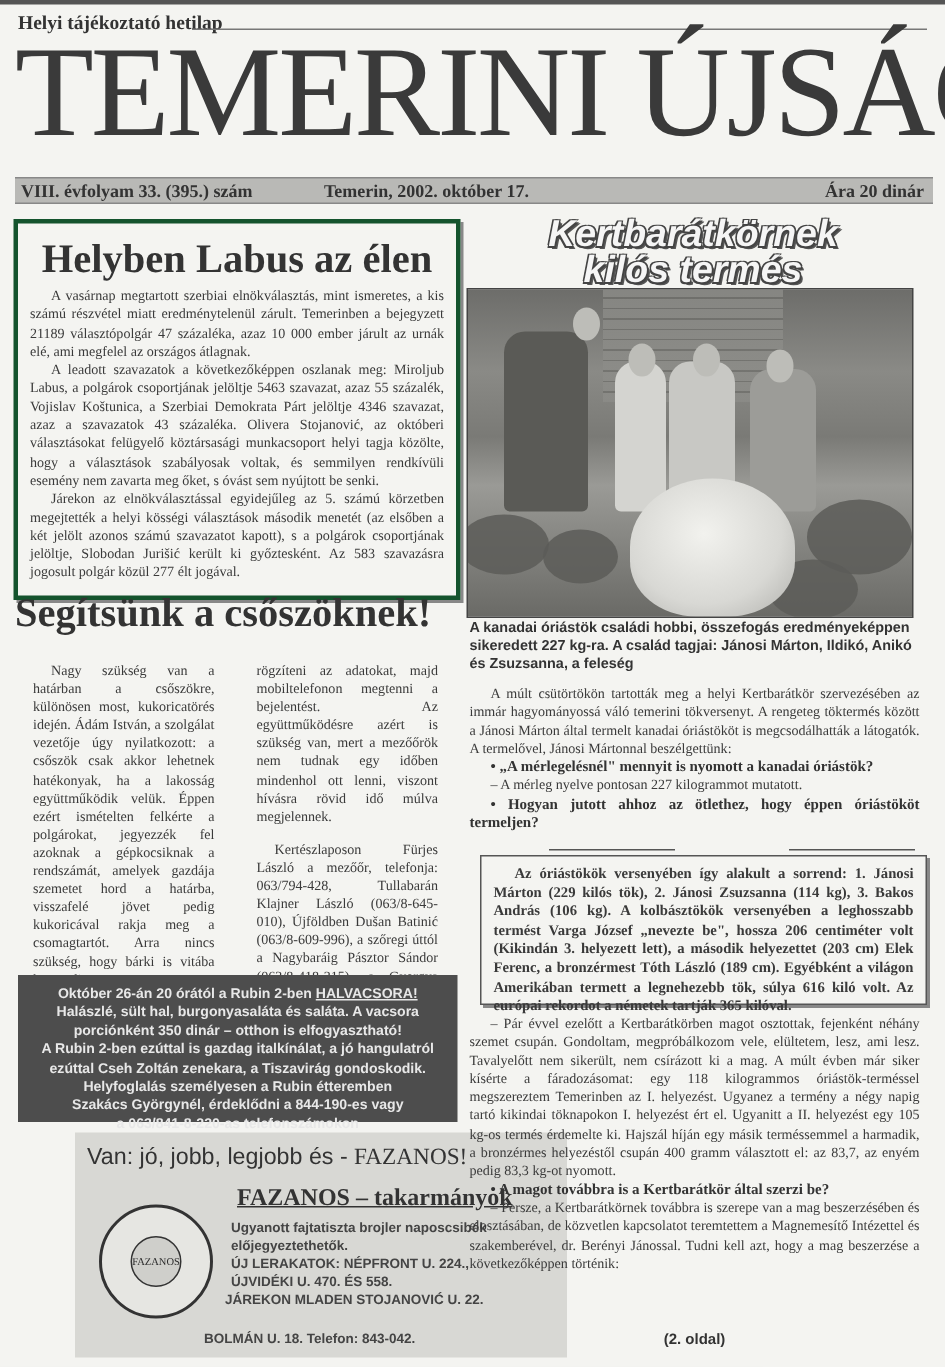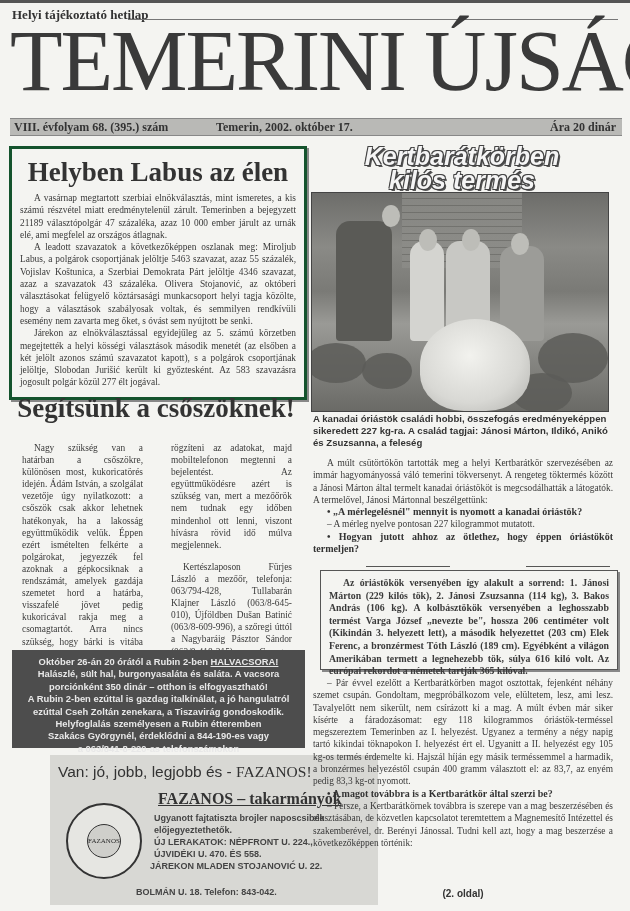--- a/index.html
+++ b/index.html
@@ -16,21 +16,21 @@
     .info-left { left:4px; }
     .info-mid { left:206px; }
     .info-right { right:6px; }
 
     
     .box1 { position:absolute; left:9px; top:146px; width:292px; height:248px; border:3px solid #14532d; box-shadow:2px 2px 0 #888; background:#f4f4f1; }
     .h-big { font-family:"Liberation Serif", serif; font-weight:bold; font-size:27px; color:#333; text-align:center; margin:8px 0 4px; }
     .body-text { font-size:9.4px; line-height:12.3px; color:#3a3a3a; text-align:justify; padding:0 8px; }
     .body-text p { margin:0; text-indent:14px; }
 
-    .h2 { position:absolute; left:10px; top:393px; width:292px; text-align:center; font-weight:bold; font-size:27px; color:#333; }
+    .h2 { position:absolute; left:10px; top:393px; width:292px; text-align:left; font-weight:bold; font-size:27px; color:#333; }
     .cols { position:absolute; left:12px; top:432px; width:290px; display:flex; gap:8px; }
     .col { width:141px; font-size:9.4px; line-height:12.1px; text-align:justify; color:#3a3a3a; }
     .col p { margin:10px; text-indent:12px; }
 
     
     .ad-dark { position:absolute; left:12px; top:650px; width:293px; height:98px; background:#4d4d4d; color:#e8e8e8; font-family:"Liberation Sans", sans-serif; font-weight:bold; font-size:9.4px; line-height:12.4px; text-align:center; padding-top:6px; box-sizing:border-box; }
     .ad-dark u { text-decoration:underline; }
 
     
     .ad-fazanos { position:absolute; left:14px; top:755px; width:328px; height:150px; background:#d8d8d4;margin-left:36px; }
@@ -70,21 +70,21 @@
 </head>
 <body>
 
 <div class="page">
   <div class="topbar"></div>
 
   <div class="tagline">Helyi tájékoztató hetilap</div>
   <div class="tagline-rule"></div>
   <div class="title">TEMERINI ÚJSÁG</div>
   <div class="infobar">
-    <span class="info-left">VIII. évfolyam 68. (395.) szám</span>
+    <span class="info-left">VIII. évfolyam 33. (395.) szám</span>
     <span class="info-mid">Temerin, 2002. október 17.</span>
     <span class="info-right">Ára 20 dinár</span>
   </div>
 
   <div class="box1">
     <div class="h-big">Helyben Labus az élen</div>
     <div class="body-text">
       <p>A vasárnap megtartott szerbiai elnökválasztás, mint ismeretes, a kis számú részvétel miatt eredménytelenül zárult. Temerinben a bejegyzett 21189 választópolgár 47 százaléka, azaz 10 000 ember járult az urnák elé, ami megfelel az országos átlagnak.</p>
       <p>A leadott szavazatok a következőképpen oszlanak meg: Miroljub Labus, a polgárok csoportjának jelöltje 5463 szavazat, azaz 55 százalék, Vojislav Koštunica, a Szerbiai Demokrata Párt jelöltje 4346 szavazat, azaz a szavazatok 43 százaléka. Olivera Stojanović, az októberi választásokat felügyelő köztársasági munkacsoport helyi tagja közölte, hogy a választások szabályosak voltak, és semmilyen rendkívüli esemény nem zavarta meg őket, s óvást sem nyújtott be senki.</p>
       <p>Járekon az elnökválasztással egyidejűleg az 5. számú körzetben megejtették a helyi kösségi választások második menetét (az elsőben a két jelölt azonos számú szavazatot kapott), s a polgárok csoportjának jelöltje, Slobodan Jurišić került ki győztesként. Az 583 szavazásra jogosult polgár közül 277 élt jogával.</p>
@@ -123,21 +123,21 @@
       <div>Ugyanott fajtatiszta brojler naposcsibék</div>
       <div>előjegyeztethetők.</div>
       <div>ÚJ LERAKATOK: NÉPFRONT U. 224.,</div>
       <div>ÚJVIDÉKI U. 470. ÉS 558.</div>
       <div style="margin-left:-4px">JÁREKON MLADEN STOJANOVIĆ U. 22.</div>
     </div>
     <div class="faz-last">BOLMÁN U. 18. Telefon: 843-042.</div>
   </div>
 
   <div class="rh">
-    <div>Kertbarátkörben</div>
+    <div>Kertbarátkörnek</div>
     <div>kilós termés</div>
   </div>
   <div class="photo">
     <div class="brick"></div>
     <div class="person" style="left:24px;width:56px;height:120px;background:#5a5a56;"></div>
     <div class="head" style="left:70px;top:12px;"></div>
     <div class="person" style="left:98px;width:34px;height:100px;background:#d4d4d0;"></div>
     <div class="head" style="left:107px;top:36px;"></div>
     <div class="person" style="left:134px;width:44px;height:100px;background:#c8c8c4;"></div>
     <div class="head" style="left:150px;top:36px;"></div>

